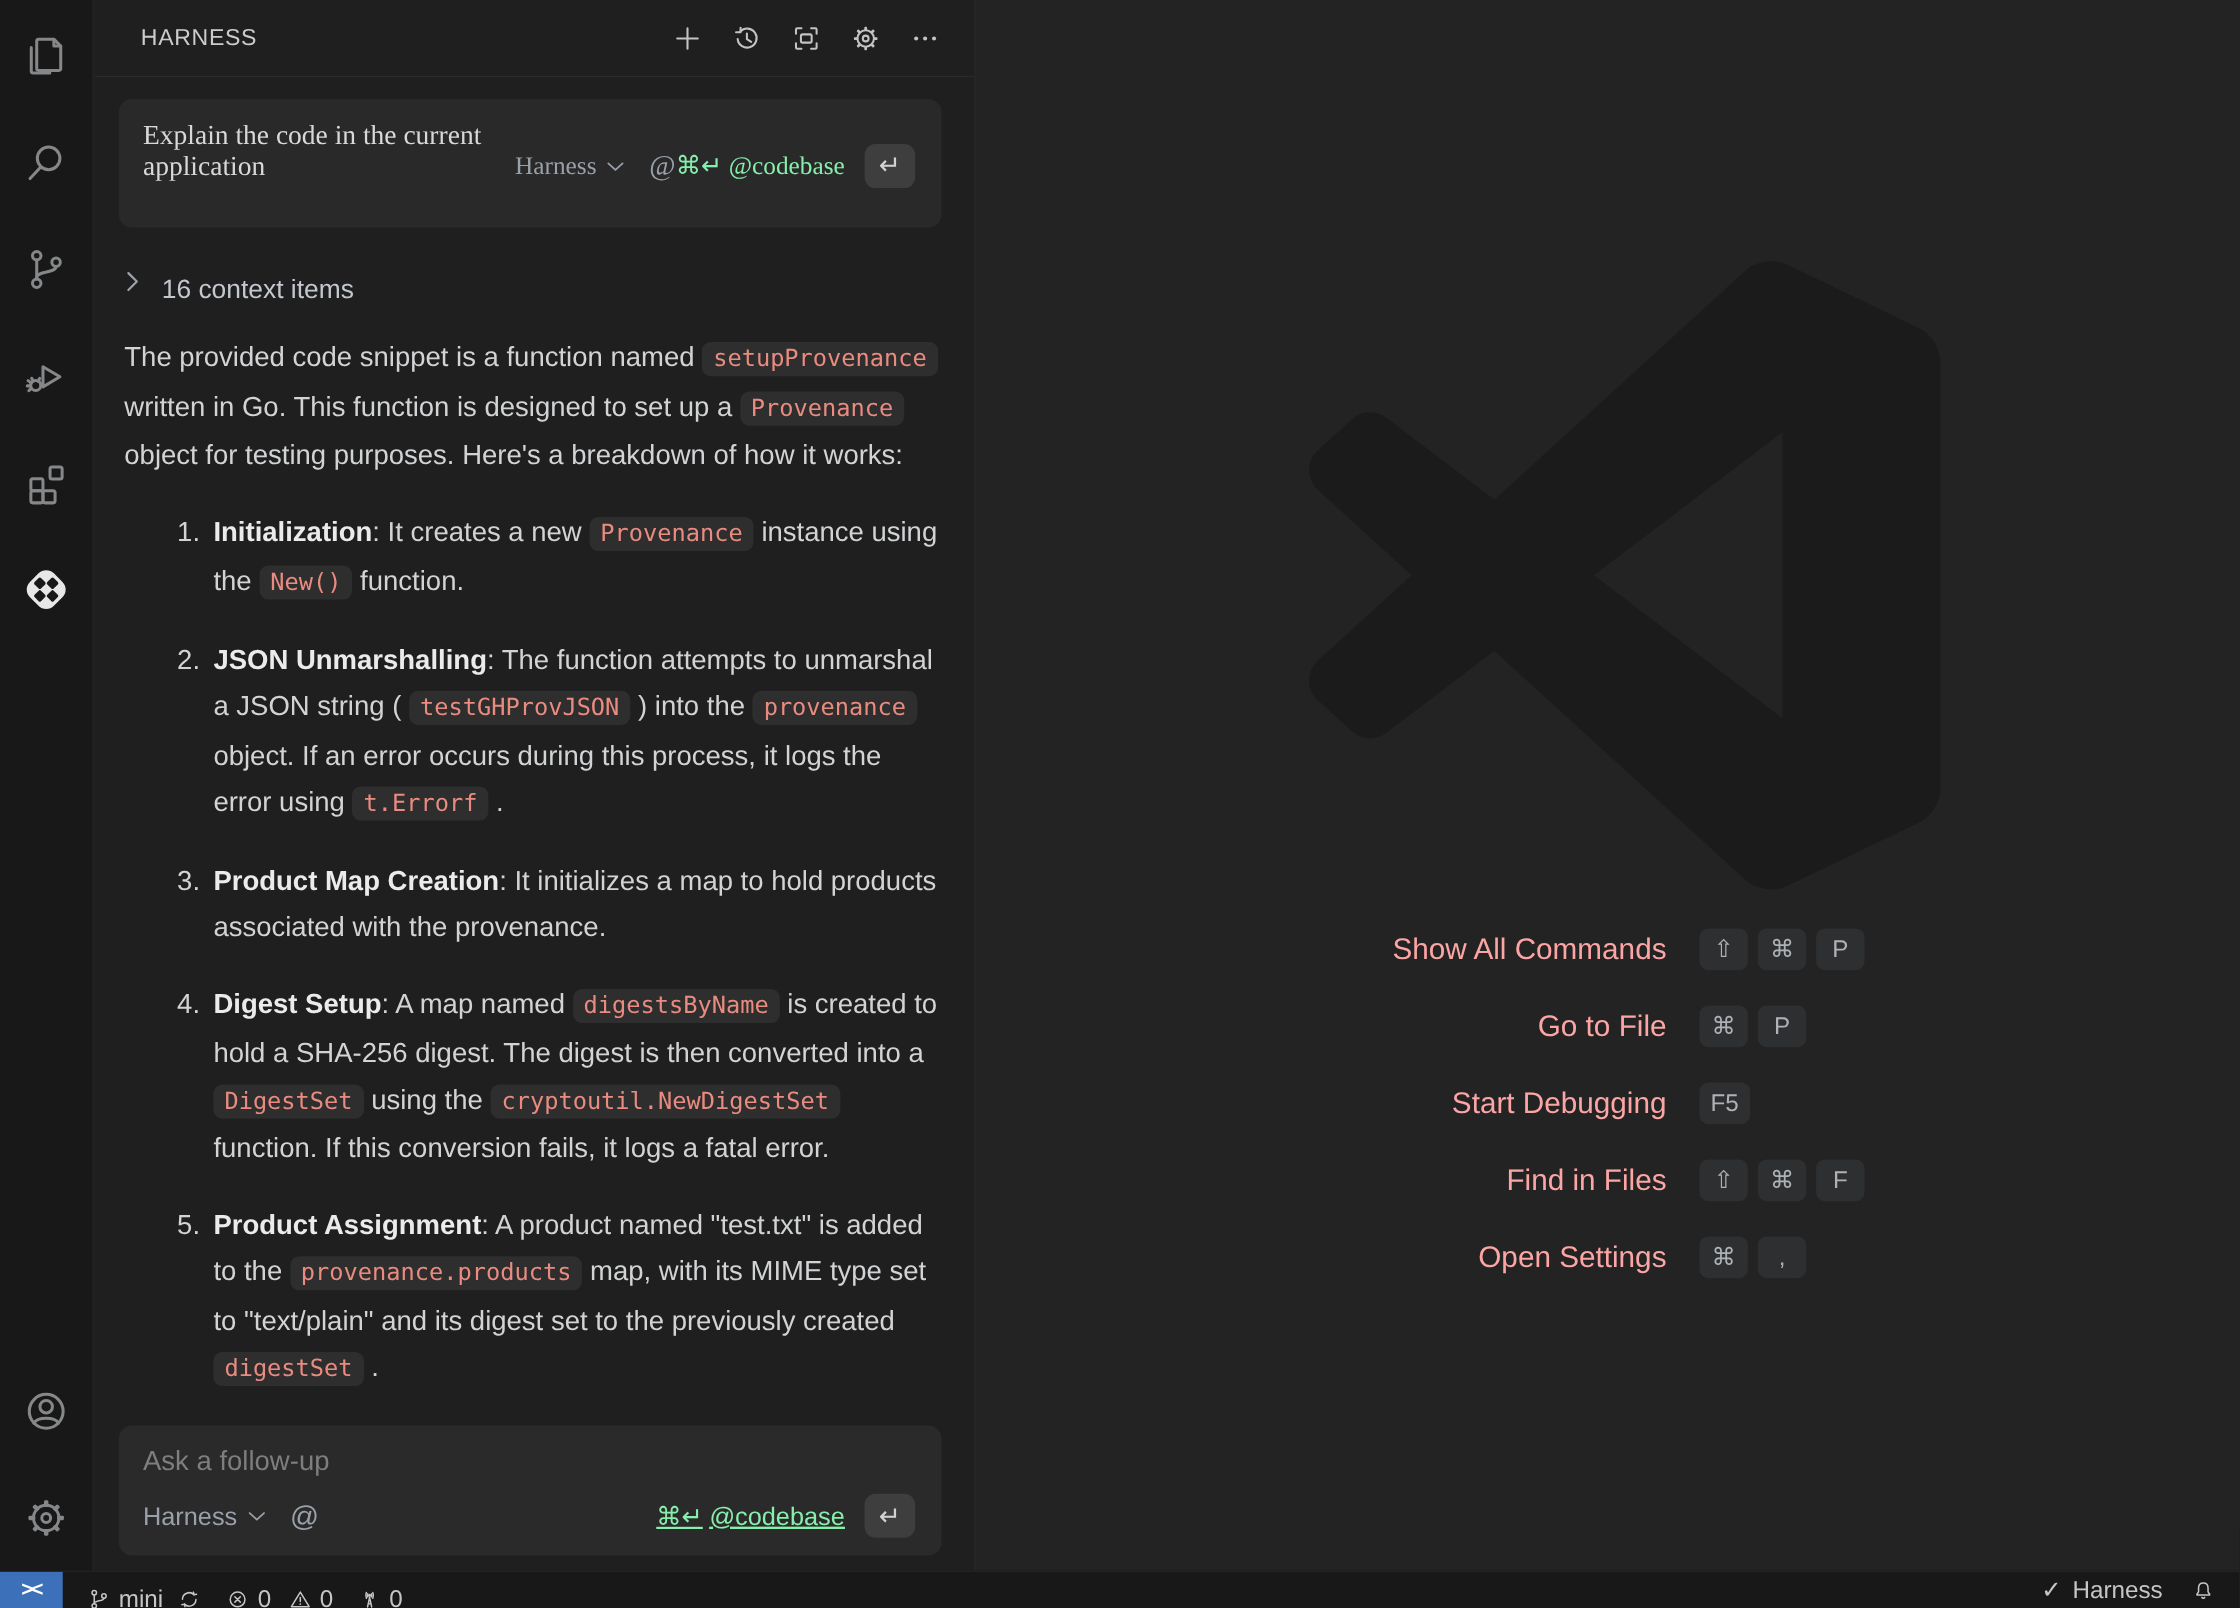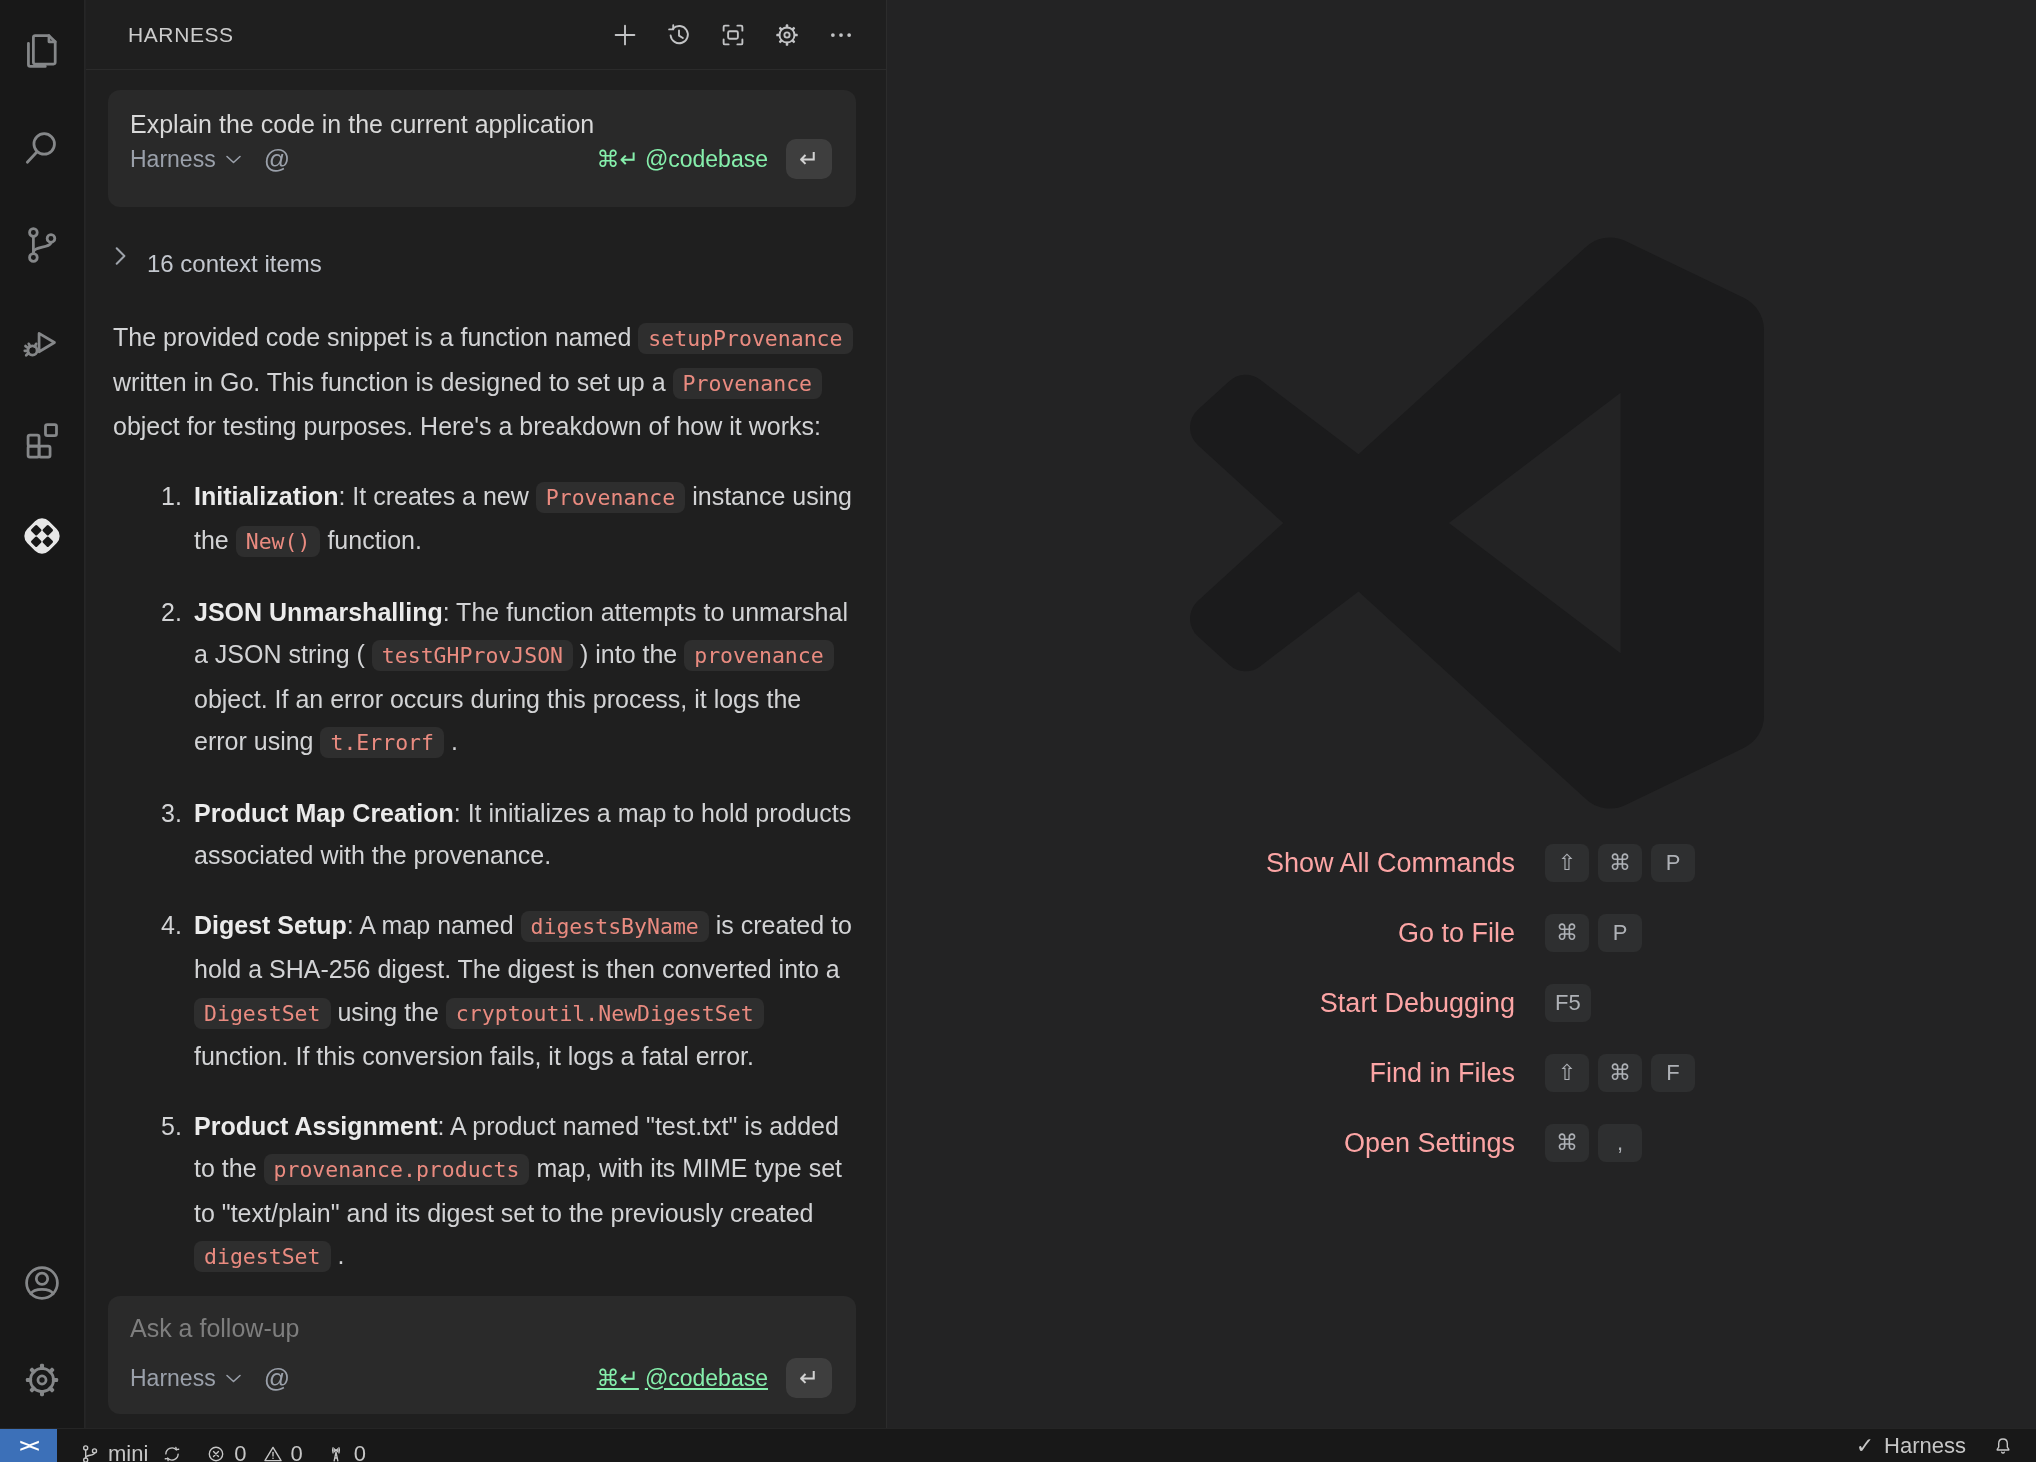--- a/index.html
+++ b/index.html
@@ -21,36 +21,36 @@
            border-right:1px solid #2c2c2c;overflow:hidden;}
   .sb-header{height:70px;border-bottom:1px solid #2b2b2b;display:flex;align-items:center;
              padding:0 30px 0 42px;}
   .sb-title{font-size:21px;letter-spacing:.6px;color:#cccccc;}
   .sb-actions{margin-left:auto;display:flex;align-items:center;gap:24px;}
   .sb-actions svg{width:30px;height:30px;cursor:pointer;}
   .hd-stroke{fill:none;stroke:#c2c3c5;stroke-width:1.5;stroke-linecap:round;stroke-linejoin:round;}
   .hd-fill{fill:#c2c3c5;stroke:none;}
 
   .msgbox{margin:20px 30px 0 22px;height:117px;background:#292929;border-radius:12px;
-          padding:20px 24px 16px 22px;display:flex;flex-direction:column;justify-content:flex-start;}
+          padding:20px 24px 16px 22px;display:flex;flex-direction:row;justify-content:space-between;font-family:Liberation Serif, serif;}
   .msg-text{font-size:25px;color:#d8d8d8;}
   .msg-row{display:flex;align-items:center;}
   .model-label{font-size:23px;color:#9aa0aa;cursor:pointer;display:flex;align-items:center;gap:9px;}
   .at-icon{font-size:26px;color:#9aa0aa;margin-left:22px;cursor:pointer;}
   .kbd-hint{margin-left:auto;font-size:23px;color:#86efac;}
   .kbd-hint .cb{margin-left:6px;}
   .kbd-hint.underlined, .kbd-hint.underlined .cb{text-decoration:underline;}
   .send-btn{margin-left:18px;width:46px;height:40px;border-radius:10px;background:#3e3e3e;
             display:flex;align-items:center;justify-content:center;font-size:24px;color:#d2d2d2;cursor:pointer;}
 
   .context-row{margin:27px 0 0 26px;display:flex;align-items:center;gap:19px;cursor:pointer;}
   .context-row svg{width:16px;height:22px;}
   .context-label{font-size:24px;color:#c3c7ce;margin-top:16px;}
 
-  .response{margin-top:38px;padding:0 30px 0 27px;font-size:25px;line-height:42.5px;color:#d2d3d5;}
+  .response{margin-top:26px;padding:0 30px 0 27px;font-size:25px;line-height:42.5px;color:#d2d3d5;}
   .seg-b{font-weight:bold;color:#ebebeb;}
   .seg-code{font-family:"DejaVu Sans Mono",monospace;font-size:21.5px;color:#ea8b80;
             background:#2e2e2e;border-radius:8px;padding:3px 10px;white-space:nowrap;}
   .r-item{display:flex;margin:27px 0 0 48px;}
   .r-num{flex:0 0 33px;}
   .r-body{flex:1;}
 
   .followup{position:absolute;left:22px;right:30px;bottom:14px;height:118px;background:#2a2a2a;
             border-radius:12px;padding:18px 24px 16px 22px;display:flex;flex-direction:column;
             justify-content:space-between;}

